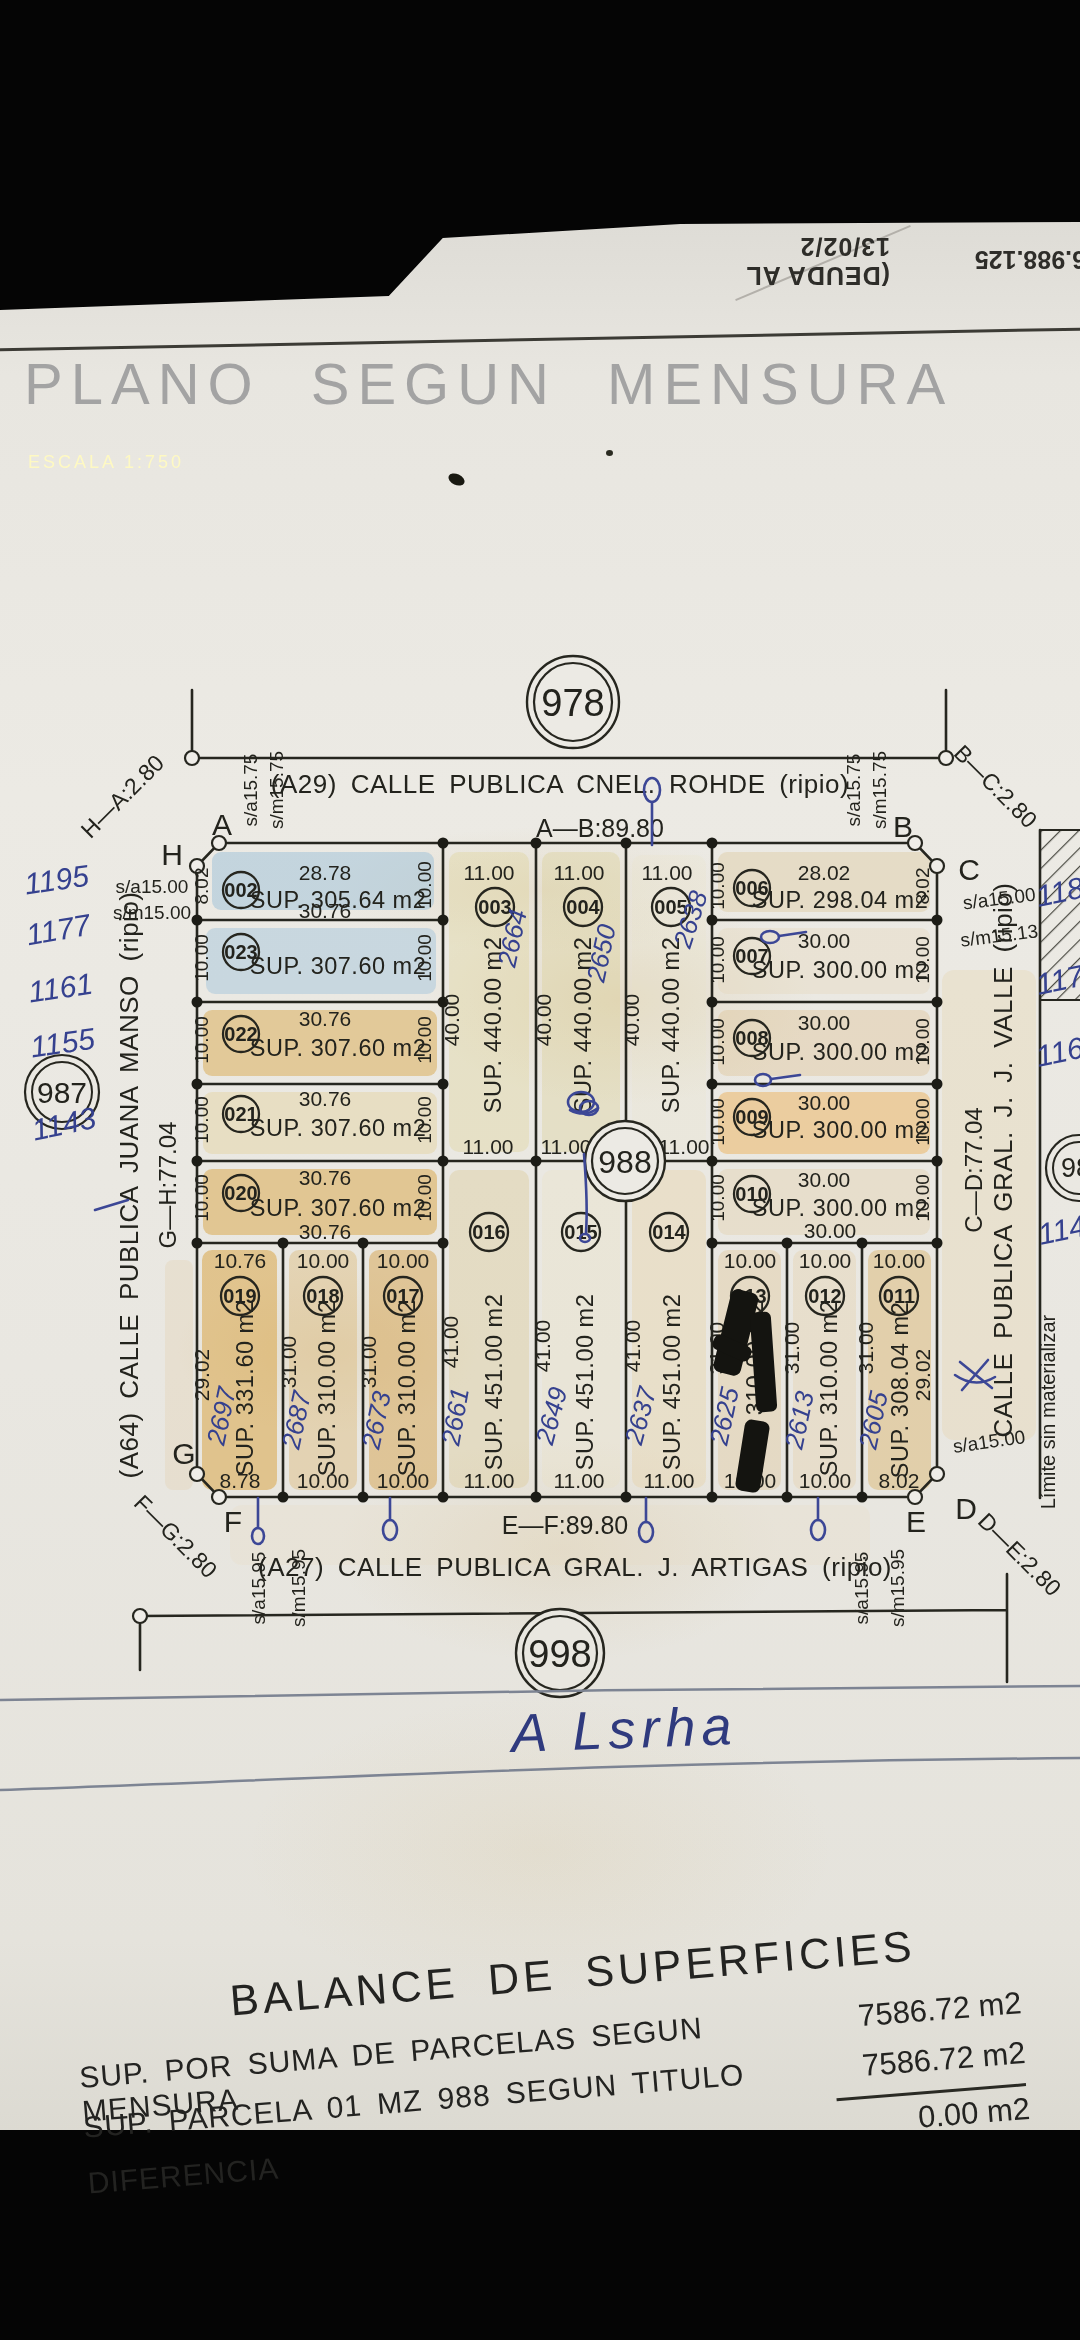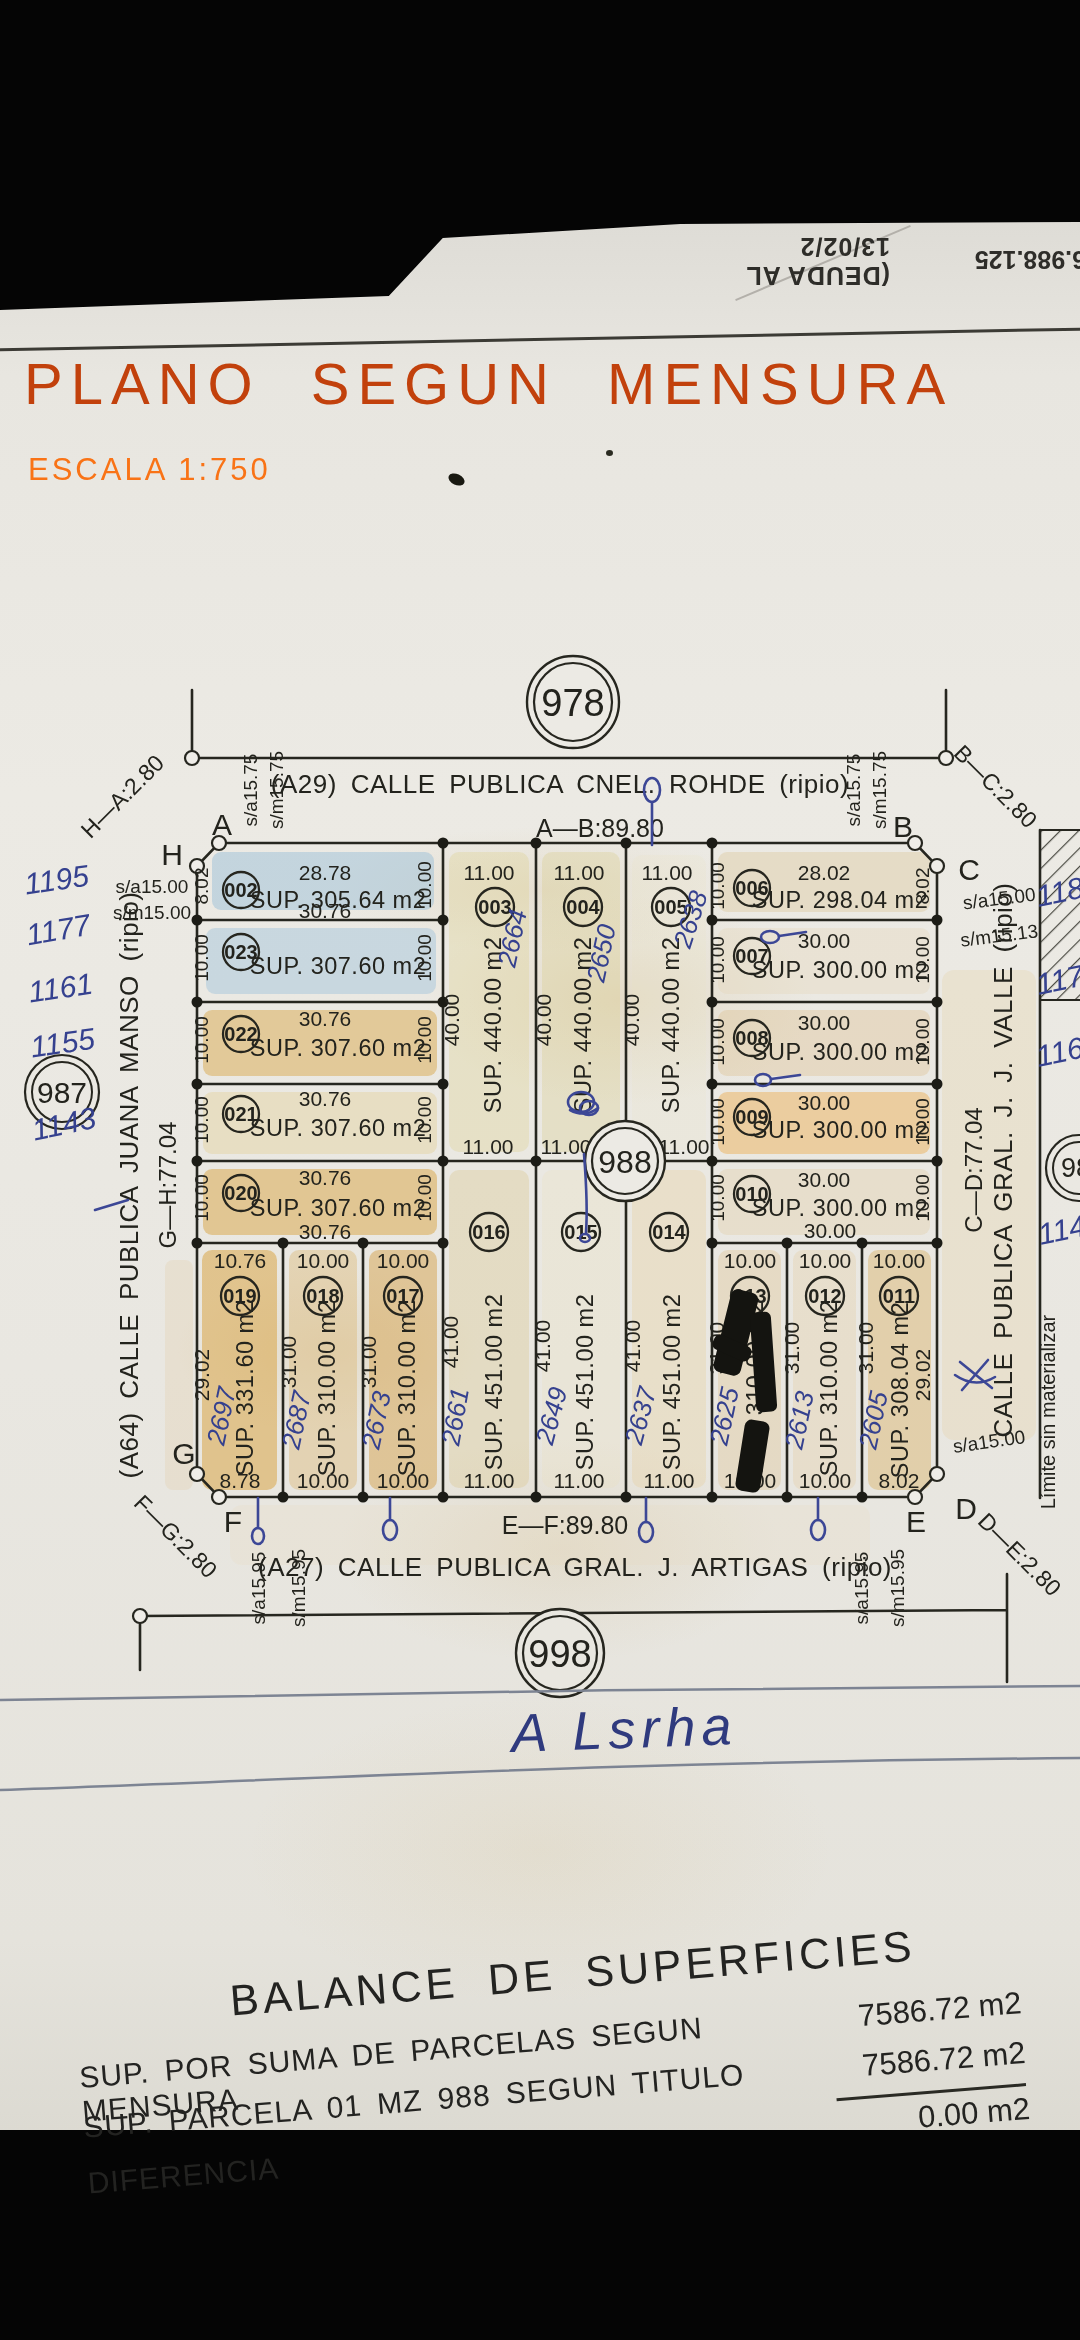--- a/index.html
+++ b/index.html
@@ -16,22 +16,22 @@
       radial-gradient(ellipse 420px 220px at 540px 1850px, rgba(200,165,85,.10), transparent 70%),
       radial-gradient(ellipse 300px 90px at 540px 890px, rgba(190,150,70,.12), transparent 70%);}
   .sheetline{position:absolute;left:728px;top:262px;width:190px;height:2px;background:#b3b0aa;
              transform:rotate(-23deg);}
   .borderline{position:absolute;left:-10px;top:338px;width:1100px;height:3px;background:#3c3b35;
              transform:rotate(-1.1deg);}
   .rot180{transform:rotate(180deg);font-weight:bold;color:#2e2d29;}
   .deuda{position:absolute;left:658px;top:232px;width:232px;font-size:25px;letter-spacing:1px;}
   .fileno{position:absolute;left:950px;top:245px;width:136px;font-size:25px;}
   .title{position:absolute;left:24px;top:350px;font-size:58px;letter-spacing:8px;word-spacing:26px;
-         color:#c2410c;}
-  .scale{position:absolute;left:28px;top:452px;font-size:31px;letter-spacing:3px;color:#f97316;}
+         color:#a3a3a3;}
+  .scale{position:absolute;left:28px;top:452px;font-size:18px;letter-spacing:3px;color:#fef9c3;}
   .blob1{position:absolute;left:448px;top:474px;width:17px;height:11px;background:#191911;
          border-radius:50%;transform:rotate(24deg);}
   .blob2{position:absolute;left:606px;top:450px;width:7px;height:6px;background:#2a2a20;border-radius:50%;}
   svg{position:absolute;left:0;top:640px;}
   .t{fill:#23231d;}
   .dim{font-size:21px;text-anchor:middle;}
   .sup{font-size:23.5px;text-anchor:middle;letter-spacing:.5px;}
   .idn{font-size:20px;font-weight:700;text-anchor:middle;}
   .blk{font-size:38px;text-anchor:middle;}
   .blk2{font-size:32px;text-anchor:middle;}

